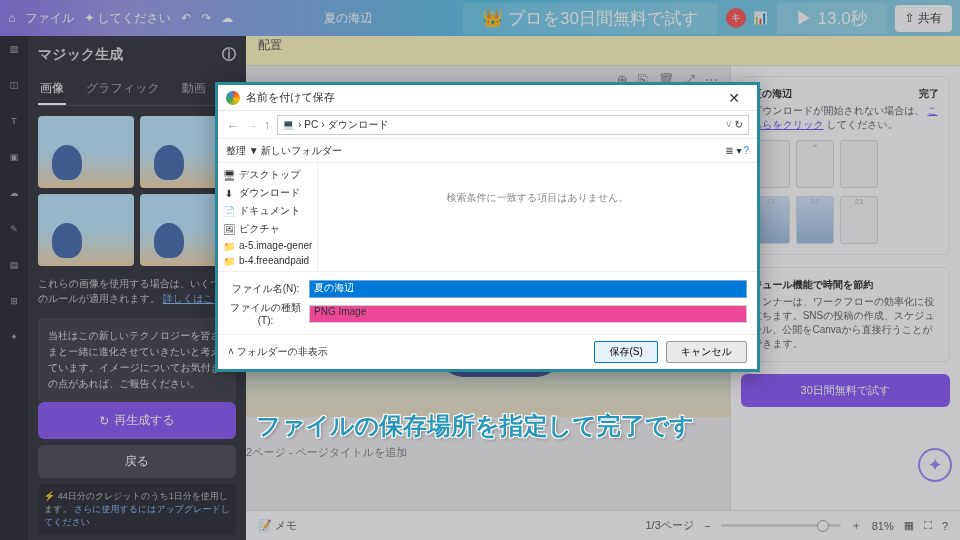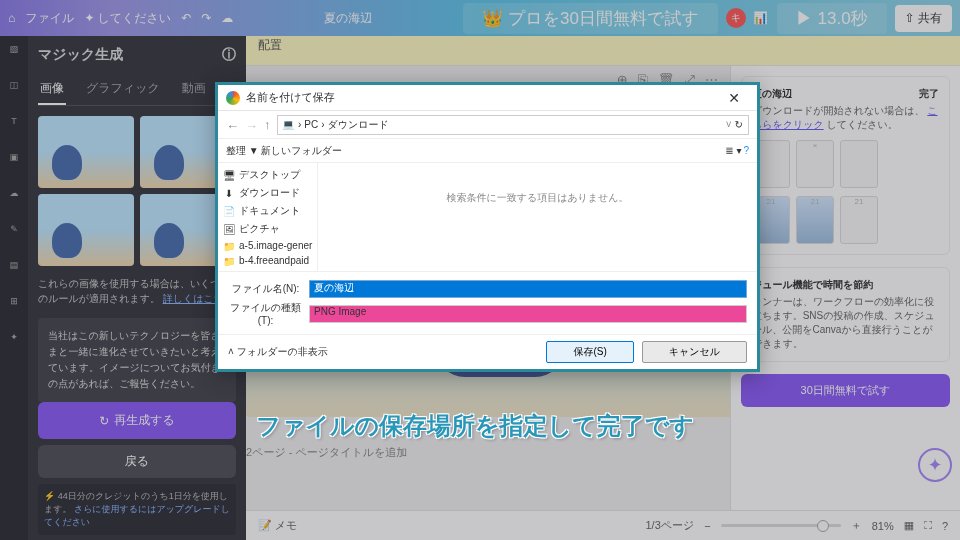--- a/index.html
+++ b/index.html
@@ -67,21 +67,21 @@
 .ti-icon{width:12px;height:10px;font-size:10px;text-align:center}
 .dlg-content{flex:1;display:flex;align-items:flex-start;justify-content:center;padding-top:28px;color:#888;font-size:10px}
 .dlg-fields{border-top:1px solid #eee;padding:5px 10px}
 .dlg-row{display:flex;align-items:center;margin:3px 0;gap:6px}
 .dlg-label{width:75px;text-align:center;font-size:10px}
 .dlg-input{flex:1;border:1px solid #7aa7d9;height:18px;padding:0 4px;font-size:10px}
 .dlg-input.sel{background:#0078d7;color:#fff}
 .dlg-select{flex:1;border:1px solid #ccc;height:18px;padding:0 4px;font-size:10px;background:#ec4899}
 .dlg-footer{display:flex;align-items:center;padding:6px 10px;gap:8px;border-top:1px solid #eee}
 .dlg-toggle{font-size:10px;cursor:pointer;color:#333}
-.dlg-btn{border:1px solid #999;background:#e9e9e9;padding:3px 26px;font-size:10px;cursor:pointer;border-radius:2px}
+.dlg-btn{border:1px solid #999;background:#e9e9e9;padding:3px 14px;font-size:10px;cursor:pointer;border-radius:2px}
 .dlg-btn.primary{border:1px solid #0078d7;background:#e5f1fb}
 
 .caption{position:absolute;top:410px;left:190px;right:200px;text-align:center;font-size:24px;font-weight:700;color:#2a97b8;text-shadow:-1px -1px 0 #fff,1px -1px 0 #fff,-1px 1px 0 #fff,1px 1px 0 #fff,2px 2px 3px rgba(0,0,0,0.25)}
 .ov{position:absolute;inset:0;background:rgba(30,30,40,0.25);pointer-events:none}
 .fab{position:absolute;right:8px;bottom:58px;width:34px;height:34px;border-radius:50%;background:#fff;border:2px solid #a78bfa;display:flex;align-items:center;justify-content:center;color:#a78bfa;font-size:18px}
 </style>
 </head>
 <body>
 
 <div class="topbar">

